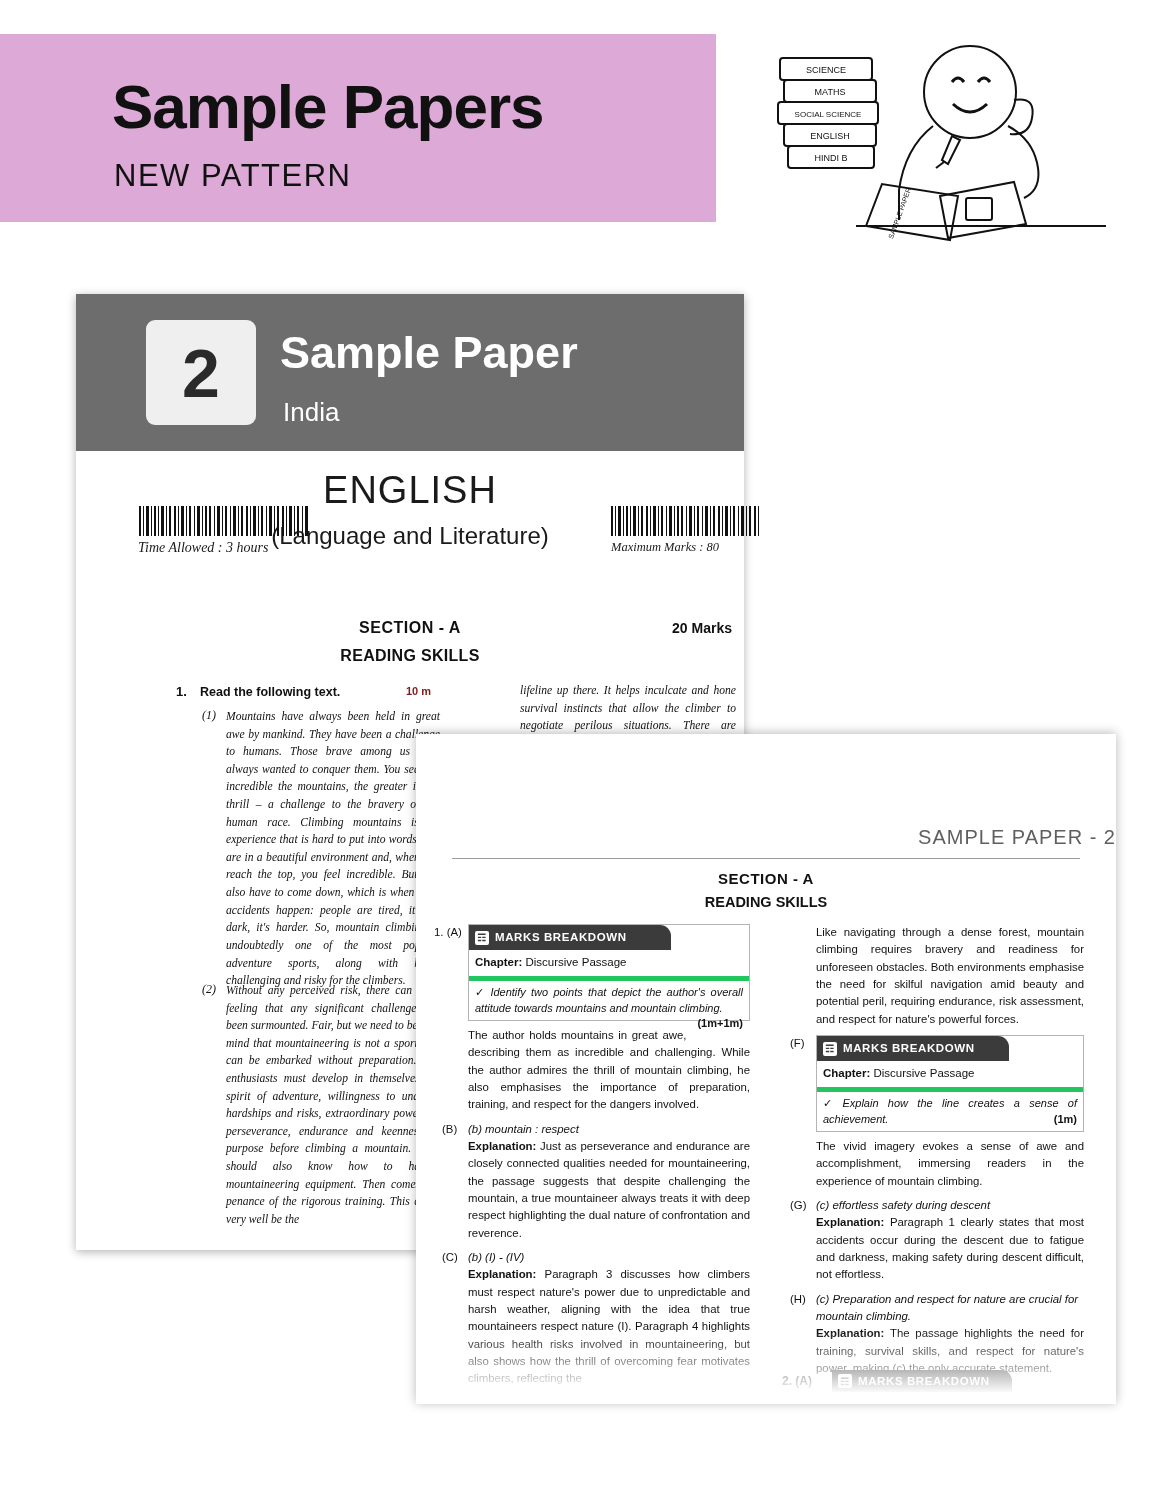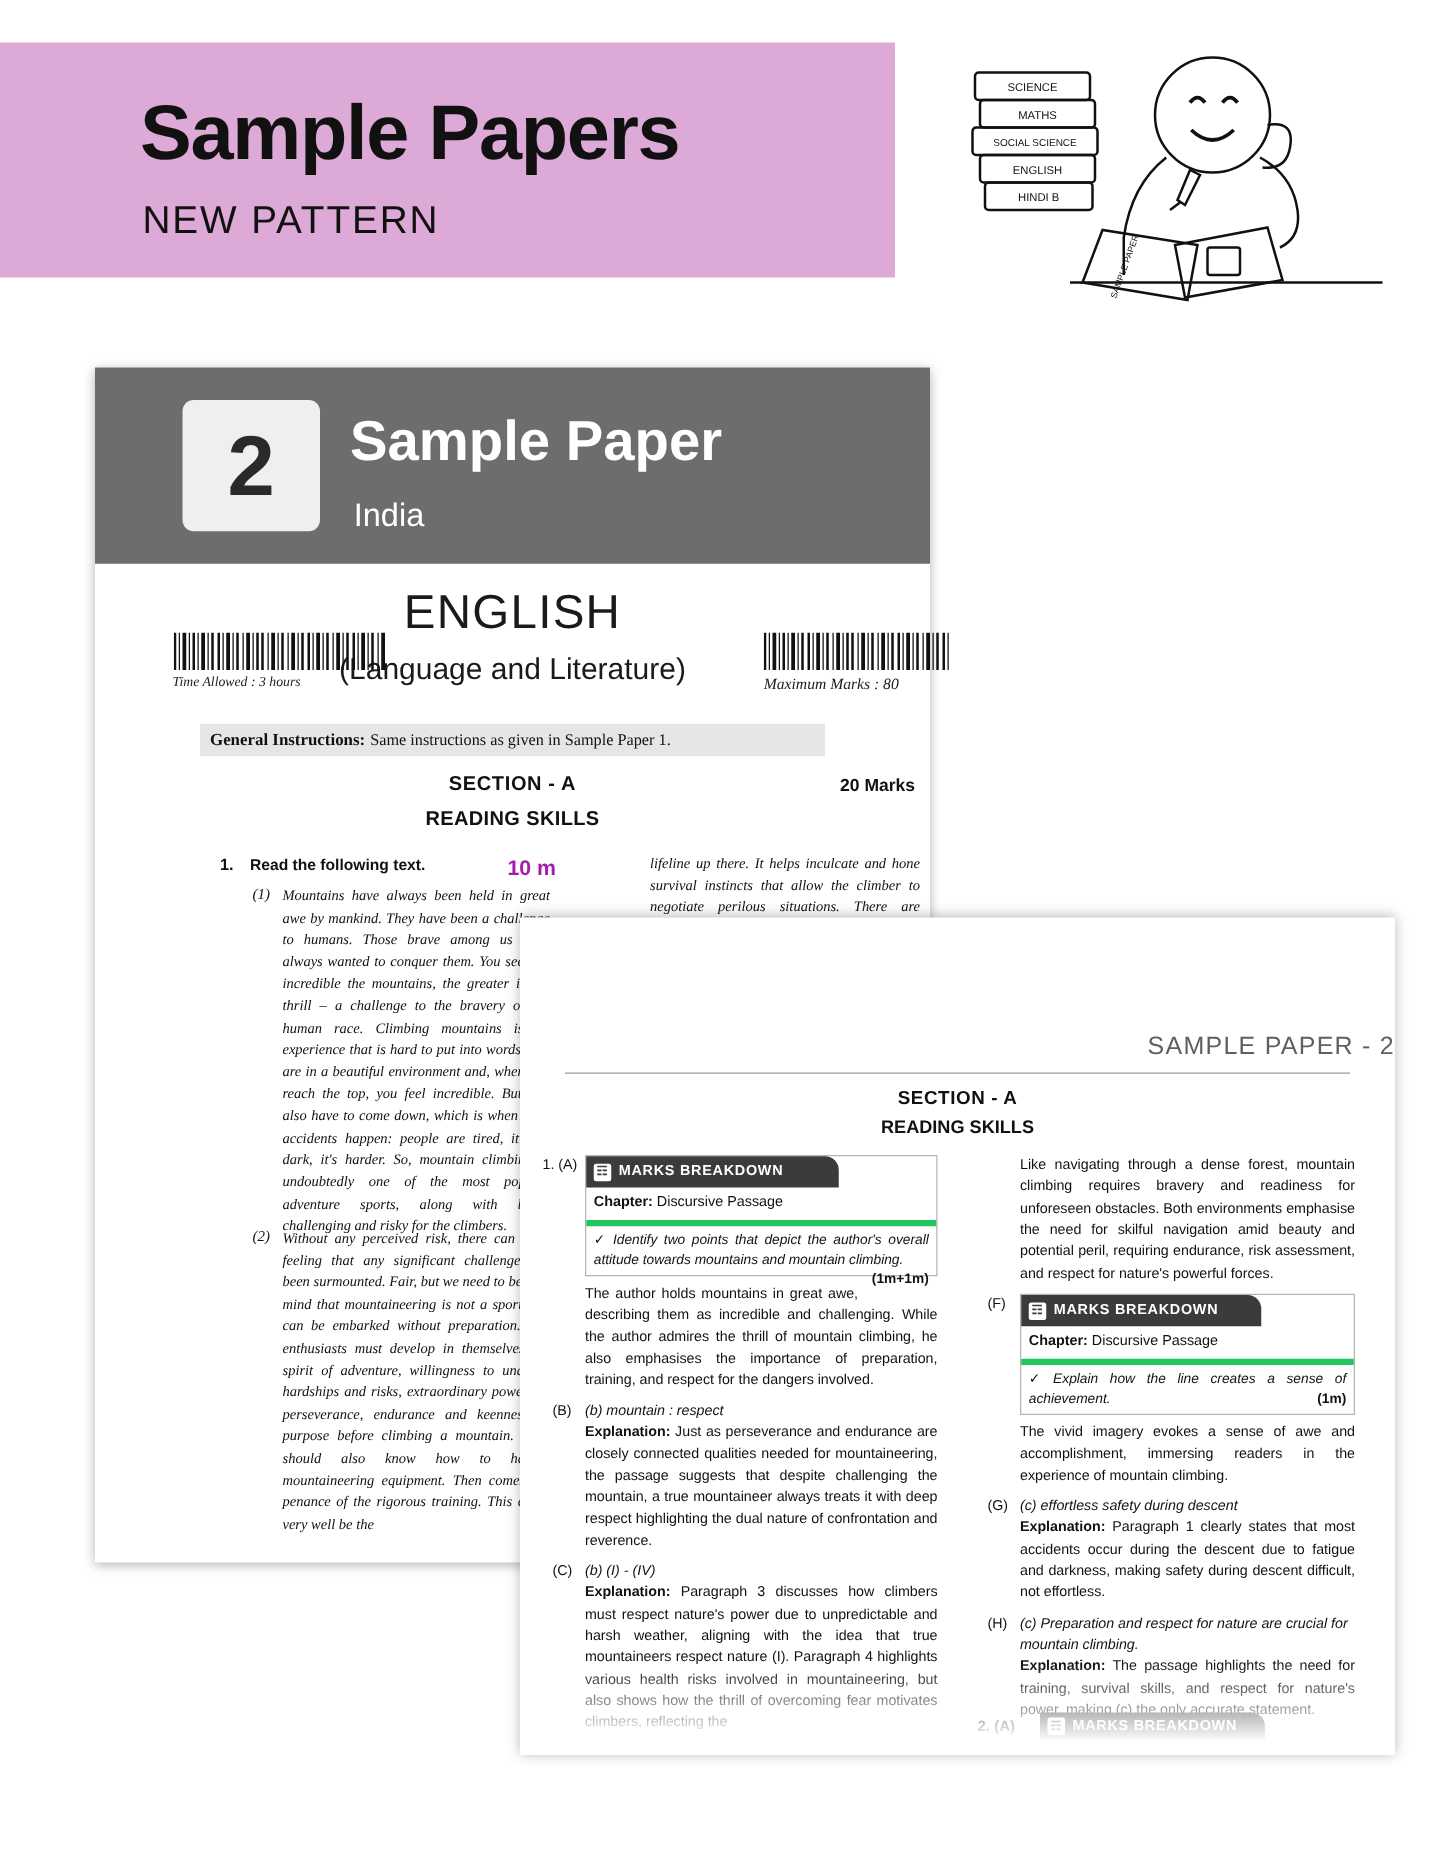--- a/index.html
+++ b/index.html
@@ -52,21 +52,21 @@
     font-size:38px;font-weight:500;color:#1a1a1a;letter-spacing:1px;
   }
   .qp-subject2{
     position:absolute;left:0;top:228px;width:668px;text-align:center;
     font-size:24px;color:#1a1a1a;
   }
   .barcode{position:absolute;height:30px;}
   .bc-left{left:63px;top:212px;width:170px;}
   .bc-right{left:535px;top:212px;width:150px;}
   .time-allowed{
-    position:absolute;left:62px;top:246px;font-size:11px;font-style:italic;color:#1a1a1a;
+    position:absolute;left:62px;top:246px;font-size:14px;font-style:italic;color:#1a1a1a;
     font-family:"Liberation Serif", serif;
   }
   .max-marks{
     position:absolute;left:535px;top:246px;font-size:12.5px;font-style:italic;color:#1a1a1a;
     font-family:"Liberation Serif", serif;
   }
   .gen-inst{
     position:absolute;left:84px;top:285px;width:500px;height:26px;background:#e6e6e6;
     display:flex;align-items:center;padding-left:8px;box-sizing:border-box;
   }
@@ -78,21 +78,21 @@
   }
   .sec-marks{
     position:absolute;right:12px;top:326px;font-size:14px;font-weight:600;color:#111;
   }
   .reading-skills{
     position:absolute;left:0;top:353px;width:668px;text-align:center;
     font-size:16px;font-weight:bold;color:#111;letter-spacing:0.3px;
   }
   .q1-label{position:absolute;left:100px;top:390px;font-size:13px;font-weight:bold;color:#111;}
   .q1-text{position:absolute;left:124px;top:391px;font-size:12.5px;font-weight:600;color:#111;}
-  .q1-marks{position:absolute;left:330px;top:391px;font-size:17px;font-weight:600;color:#a21caf;}
+  .q1-marks{position:absolute;left:330px;top:391px;font-size:11px;font-weight:600;color:#7f1d1d;}
   .para-num{position:absolute;font-size:12px;font-style:italic;color:#111;font-family:"Liberation Serif",serif;}
   .para-body{
     position:absolute;font-size:11.6px;font-style:italic;color:#111;line-height:1.52;
     text-align:justify;font-family:"Liberation Serif", serif;
   }
   .col-right-text{
     position:absolute;left:444px;top:388px;width:216px;
     font-size:11.6px;font-style:italic;color:#111;line-height:1.52;text-align:justify;
     font-family:"Liberation Serif", serif;
   }
@@ -301,24 +301,20 @@
           <rect x="138" y="0" width="2" height="30"></rect>
       <rect x="143" y="0" width="2" height="30"></rect>
           <rect x="147" y="0" width="1" height="30"></rect>
     </g>
       </svg>
   </div>
 
   <div class="time-allowed">Time Allowed : 3 hours</div>
   <div class="max-marks">Maximum Marks : 80</div>
 
-  <div class="gen-inst">
-    <b>General Instructions:</b>
-    <span>Same instructions as given in Sample Paper 1.</span>
-  </div>
 
   <div class="sec-a">SECTION - A</div>
   <div class="sec-marks">20 Marks</div>
   <div class="reading-skills">READING SKILLS</div>
 
   <div class="q1-label">1.</div>
   <div class="q1-text">Read the following text.</div>
   <div class="q1-marks">10 m</div>
 
   <div class="para-num" style="left:126px;top:414px;">(1)</div>

